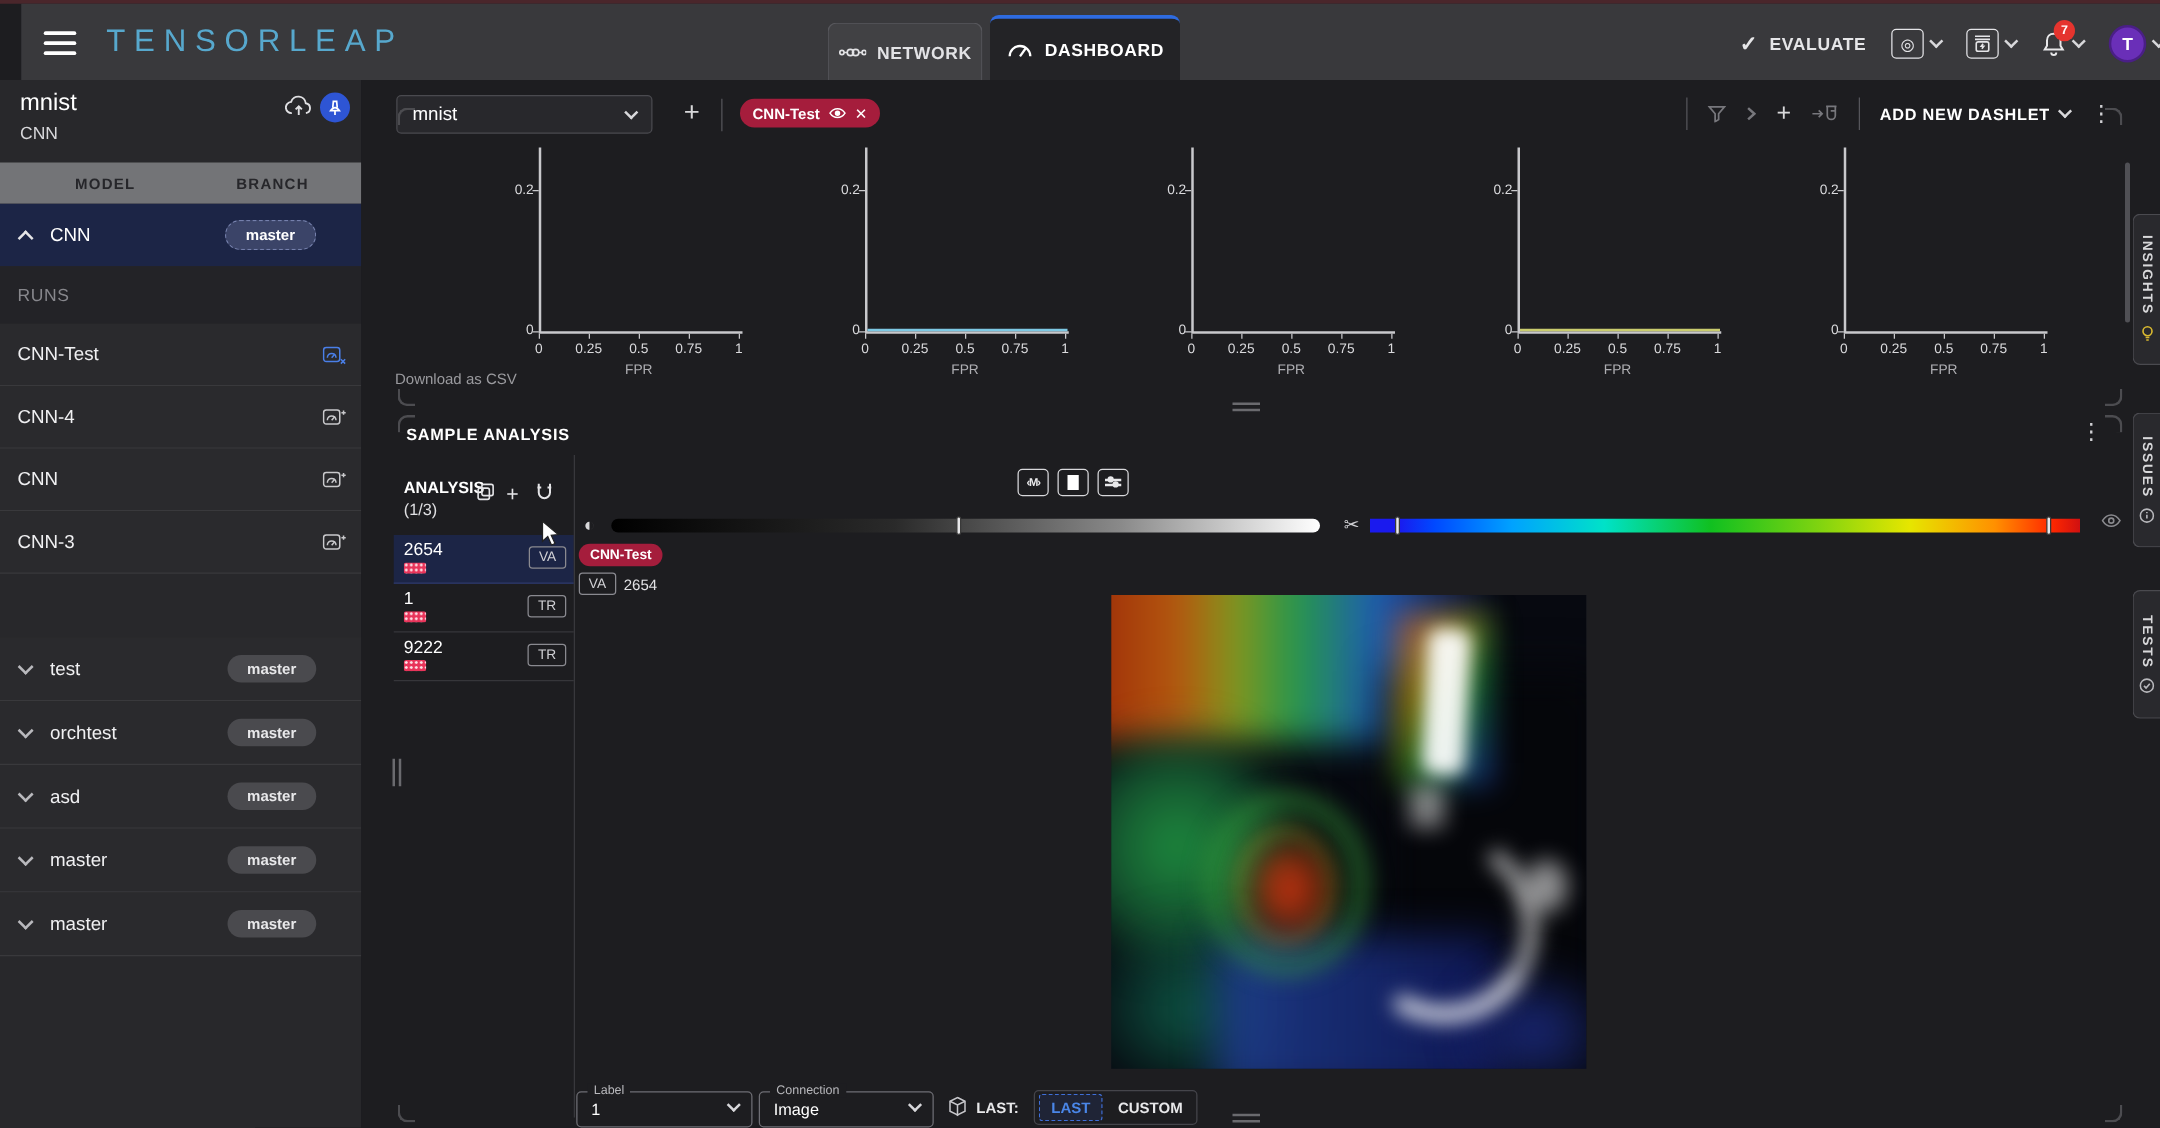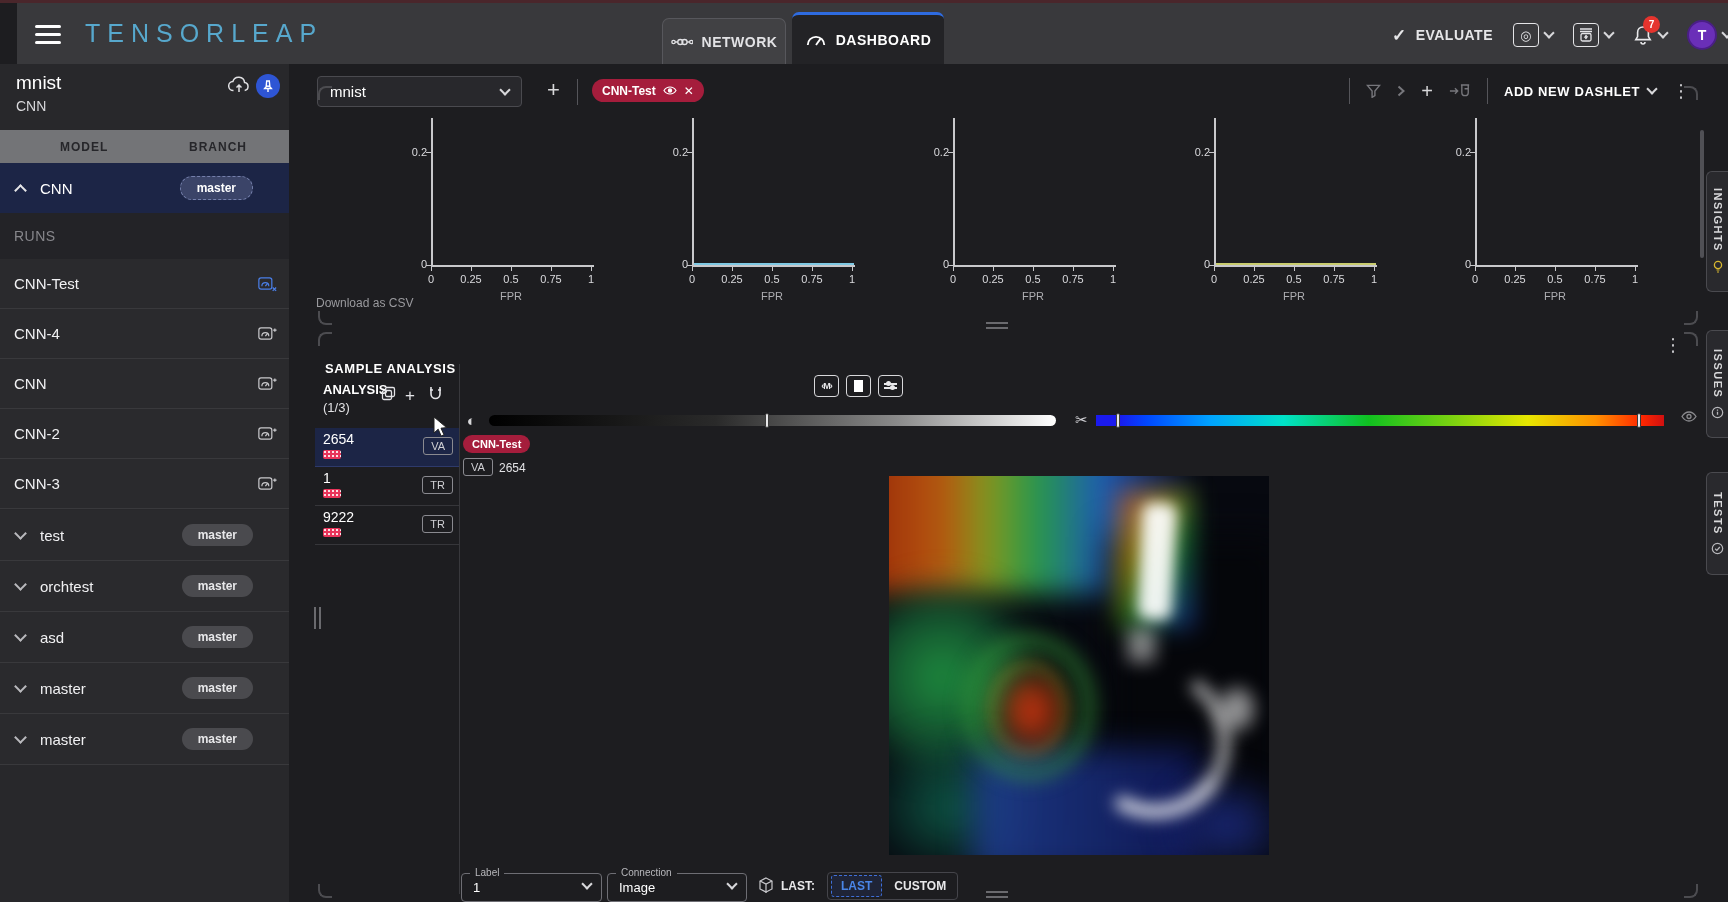--- a/index.html
+++ b/index.html
@@ -104,21 +104,21 @@
   .xaxis { position:absolute; left:46px; top:147px; width:163px; height:2px; background:#c8c8cb; }
   .ytick { position:absolute; left:0; width:42px; text-align:right; font-size:11px; color:#dadadd; }
   .ytickmark { position:absolute; left:41px; width:5px; height:1px; background:#c8c8cb; }
   .xtickmark { position:absolute; top:149px; width:1px; height:4px; background:#c8c8cb; }
   .xticklbl { position:absolute; top:155px; width:28px; text-align:center; font-size:11px; color:#dadadd; }
   .xlabel { position:absolute; left:46px; top:172px; width:160px; text-align:center; font-size:11px; color:#aeaeb2; }
   .dline { position:absolute; left:48px; top:145px; width:160px; height:2px; }
   #csv-link { position:absolute; left:27px; top:232px; font-size:12px; color:#9a9a9e; cursor:pointer; }
 
   
-  #sa-title { position:absolute; left:36px; top:276px; font-size:13px; font-weight:bold; letter-spacing:.6px; color:#fff;margin-top:21px; }
+  #sa-title { position:absolute; left:36px; top:276px; font-size:13px; font-weight:bold; letter-spacing:.6px; color:#fff; }
   #sa-dots { position:absolute; right:22px; top:272px; }
   #samples-head { position:absolute; left:34px; top:318px; font-size:13px; font-weight:bold; color:#fff; }
   #samples-count { position:absolute; left:34px; top:336px; font-size:13px; color:#e0e0e3; }
   .sa-tool { position:absolute; top:322px; color:#e4e4e7; cursor:pointer; display:flex; }
   #samples-list { position:absolute; left:26px; top:364px; width:144px; }
   .sample-row { position:relative; height:39px; border-bottom:1px solid #36363a; cursor:pointer; }
   .sample-row.sel { background:#1c2546; border-bottom:1px solid #2e3a6b; }
   .sample-id { position:absolute; left:8px; top:3px; font-size:14px; color:#fff; }
   .sample-dots { position:absolute; left:8px; top:22px; width:18px; height:9px; border-radius:2px; background:#e8345a;
     background-image:radial-gradient(circle, rgba(255,255,255,.85) 1px, transparent 1.2px); background-size:4px 4px; }
@@ -339,31 +339,20 @@
           <span class="run-icon">
             <svg width="19" height="16" viewBox="0 0 22 18" fill="none" stroke="currentColor" stroke-width="1.4">
               <rect x="1" y="2" width="15" height="13" rx="2.5"></rect>
               <path d="M4.5 11.5a4 4 0 0 1 8 0"></path>
               <path d="M8.5 11.5l3-3.5"></path>
               <path d="M17.5 4.5h4M19.5 2.5v4"></path>
             </svg>
           </span>
         </div>
         <div class="run-row">
-          <span class="run-name">CNN-2</span>
-          <span class="run-icon">
-            <svg width="19" height="16" viewBox="0 0 22 18" fill="none" stroke="currentColor" stroke-width="1.4">
-              <rect x="1" y="2" width="15" height="13" rx="2.5"></rect>
-              <path d="M4.5 11.5a4 4 0 0 1 8 0"></path>
-              <path d="M8.5 11.5l3-3.5"></path>
-              <path d="M17.5 4.5h4M19.5 2.5v4"></path>
-            </svg>
-          </span>
-        </div>
-        <div class="run-row">
           <span class="run-name">CNN-3</span>
           <span class="run-icon">
             <svg width="19" height="16" viewBox="0 0 22 18" fill="none" stroke="currentColor" stroke-width="1.4">
               <rect x="1" y="2" width="15" height="13" rx="2.5"></rect>
               <path d="M4.5 11.5a4 4 0 0 1 8 0"></path>
               <path d="M8.5 11.5l3-3.5"></path>
               <path d="M17.5 4.5h4M19.5 2.5v4"></path>
             </svg>
           </span>
         </div>

